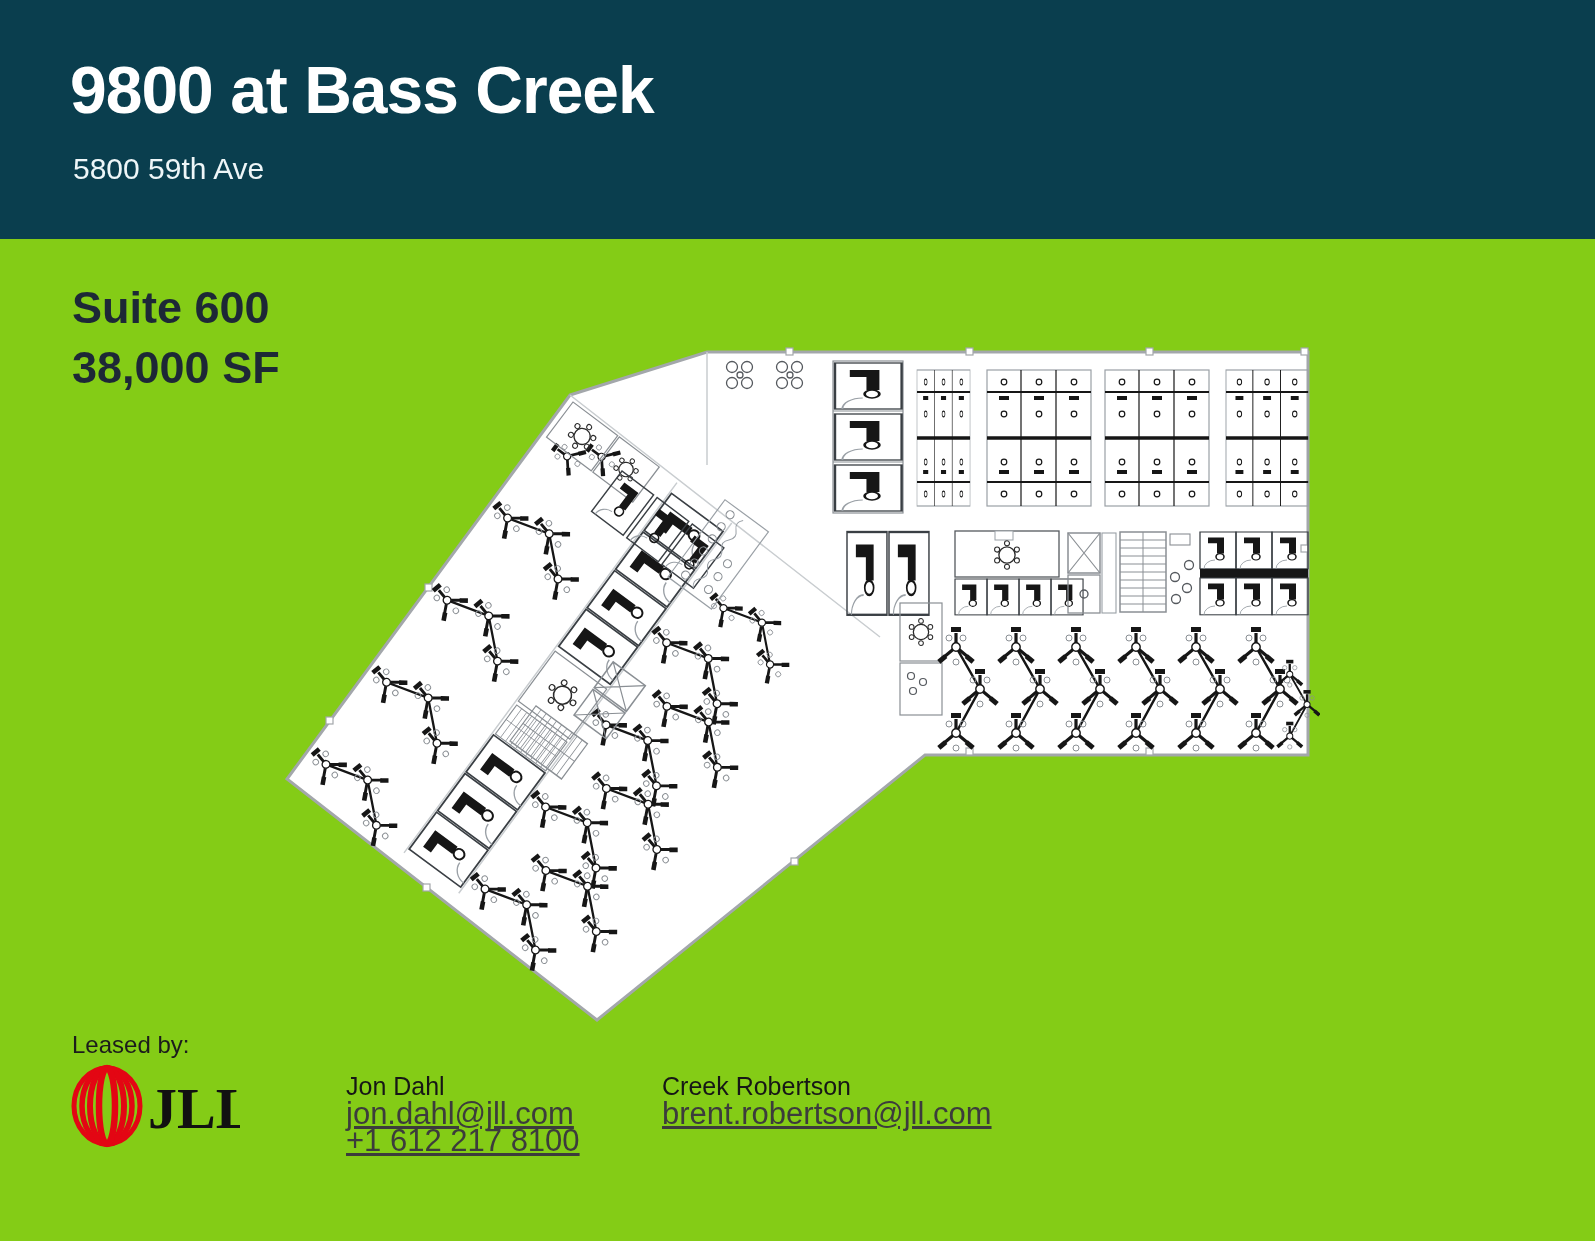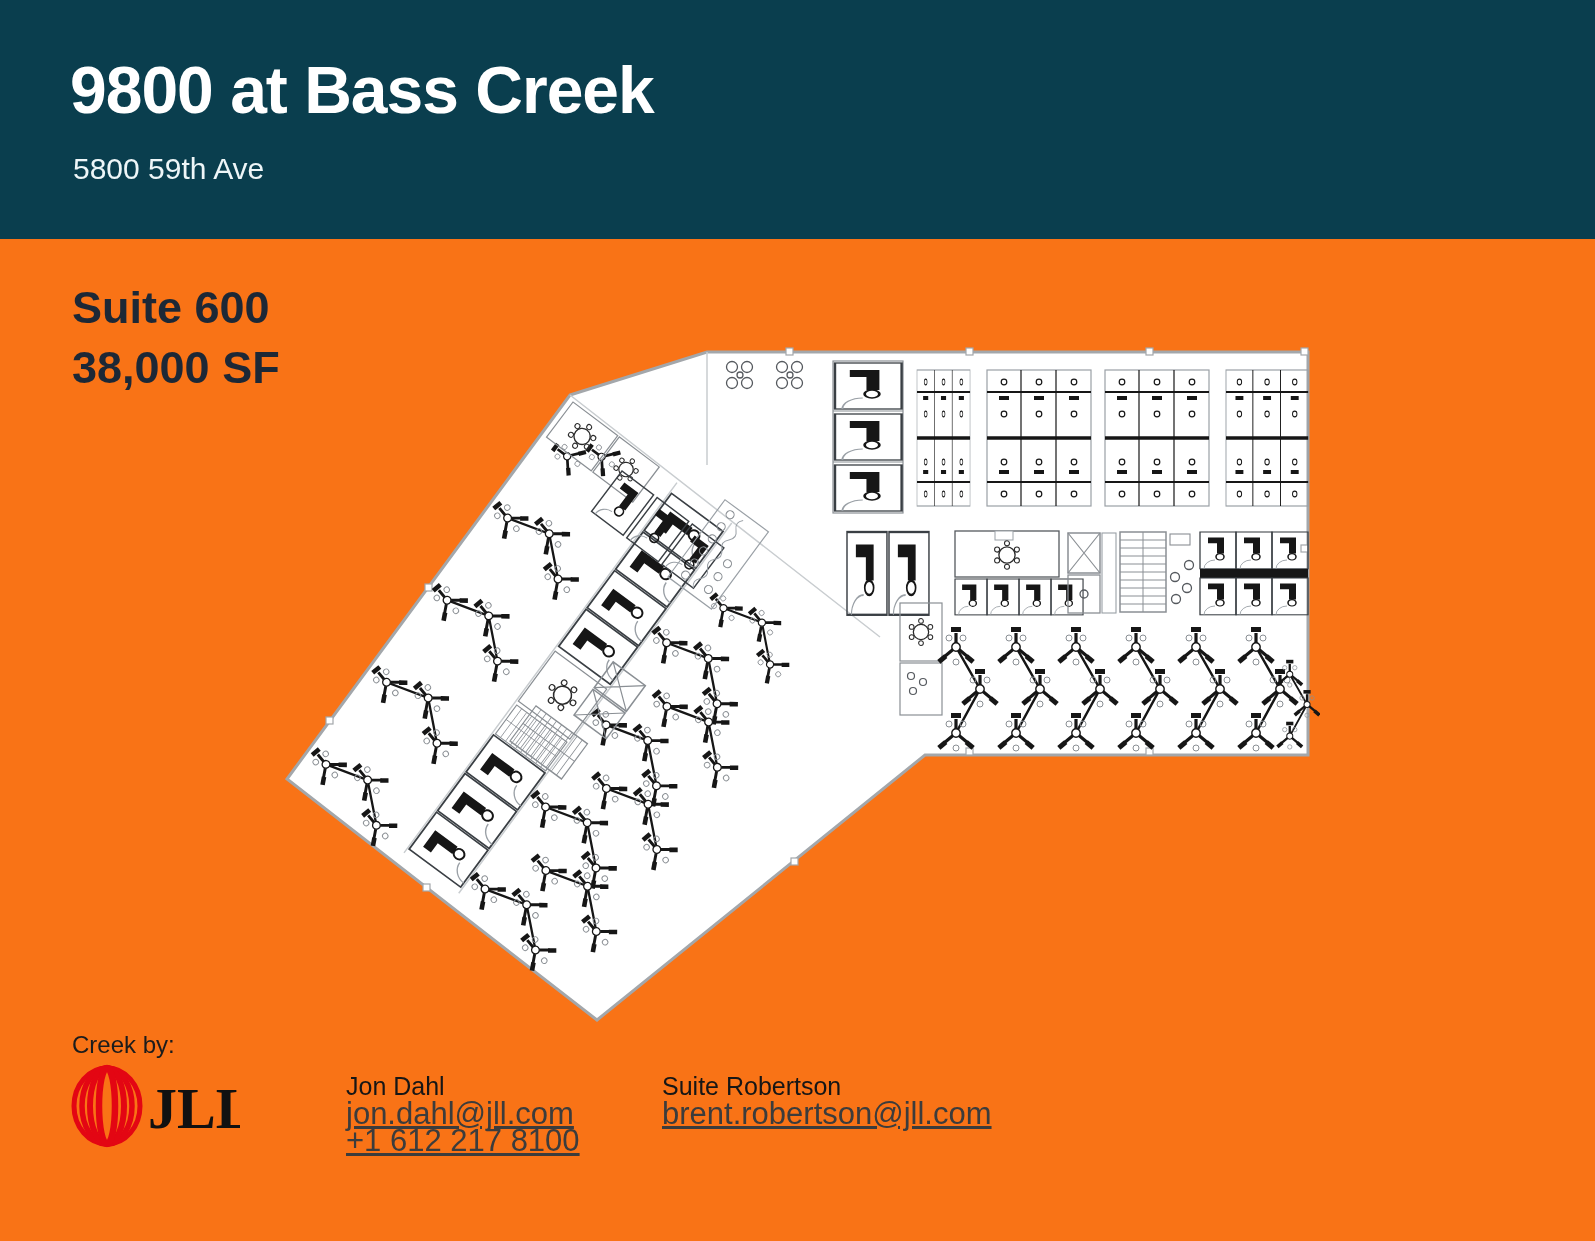--- a/index.html
+++ b/index.html
@@ -1,18 +1,18 @@
 <!DOCTYPE html>
 <html><head>
 <meta charset="utf-8">
 <style>
   * { margin:0; padding:0; box-sizing:border-box; }
   html,body { width:1595px; height:1241px; background:#fff; overflow:hidden;
               font-family:"Liberation Sans", sans-serif; }
-  .page { position:relative; width:1595px; height:1241px; background:#f97316; }
+  .page { position:relative; width:1595px; height:1241px; background:#84cc16; }
 
   .header { position:absolute; left:0; top:0; width:1595px; height:239px; }
   .header .title { position:absolute; left:70px; top:52px; font-size:66px; font-weight:700;
                    letter-spacing:-1px; color:#fff; }
   .header .subtitle { position:absolute; left:73px; top:152px; font-size:30px; font-weight:400;
                       color:#eef6f8; }
 
   .suite { position:absolute; left:72px; top:278px; font-size:45px; font-weight:700; line-height:60px; }
 
   .plan { position:absolute; left:270px; top:345px; width:1050px; height:700px; }
@@ -270,35 +270,35 @@
       <use href="#chain3" x="678" y="292"></use>
       <use href="#chain3" x="738" y="292"></use>
       <use href="#chain3" x="798" y="292"></use>
       <use href="#chain3" x="858" y="292"></use>
       <use href="#chain3" x="918" y="292"></use>
       <use href="#chain3" x="978" y="292"></use>
       <use href="#chain3" transform="translate(1014,322) scale(0.72)"></use>
     </g>
   </svg>
 
-  <div class="leased">Creek by:</div>
+  <div class="leased">Leased by:</div>
 
   <svg class="logo" width="170" height="84" viewBox="0 0 170 84">
     <g fill="none" stroke="#e30613">
       <ellipse cx="37" cy="42" rx="33" ry="38" stroke-width="5"></ellipse>
       <ellipse cx="37" cy="42" rx="25" ry="38" stroke-width="5.5"></ellipse>
       <ellipse cx="37" cy="42" rx="17" ry="38" stroke-width="6"></ellipse>
       <ellipse cx="37" cy="42" rx="8" ry="38" stroke-width="6.5"></ellipse>
     </g>
     <text x="78" y="64" font-family="Liberation Serif, serif" font-size="58" font-weight="700" fill="#111111">JLL</text>
   </svg>
 
   <div class="contact c0">
     <div class="cname">Jon Dahl</div>
     <div class="cline">jon.dahl@jll.com</div>
     <div class="cline">+1 612 217 8100</div>
   </div>
   <div class="contact c1">
-    <div class="cname">Suite Robertson</div>
+    <div class="cname">Creek Robertson</div>
     <div class="cline">brent.robertson@jll.com</div>
   </div>
 
 </div>
 
 </body></html>

